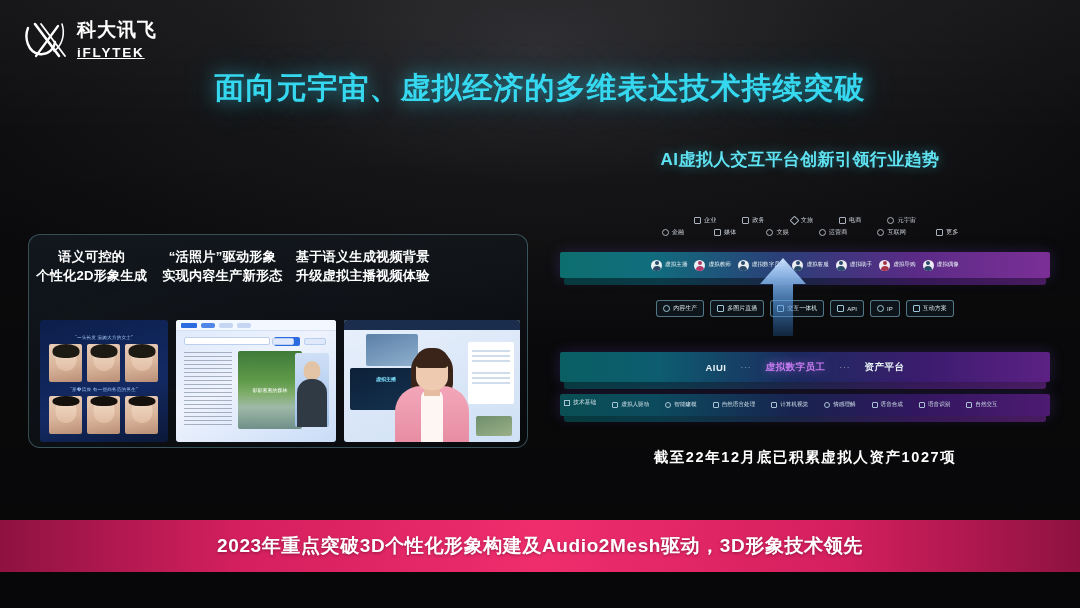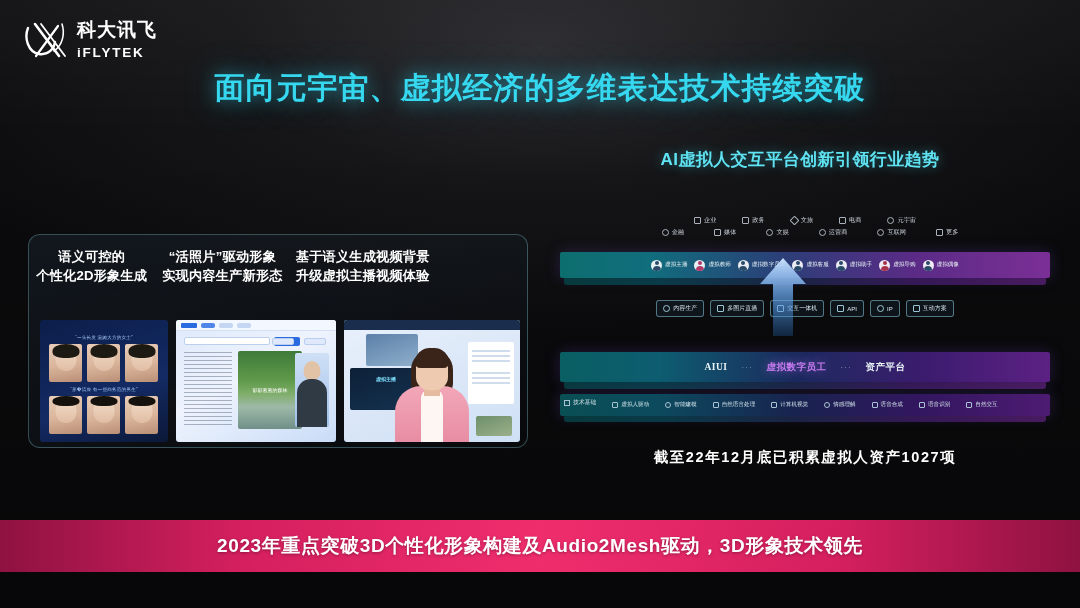--- a/index.html
+++ b/index.html
@@ -17,21 +17,21 @@
   .slide::after{
     content:""; position:absolute; inset:0; pointer-events:none;
     background:linear-gradient(180deg, rgba(255,255,255,.035) 0%, rgba(0,0,0,0) 22%, rgba(0,0,0,.35) 100%);
   }
 
   
   .logo { position:absolute; left:22px; top:18px; display:flex; align-items:center; gap:9px; z-index:6;}
   .logo-mark { width:46px; height:44px; position:relative; }
   .logo-text { display:flex; flex-direction:column; line-height:1; }
   .logo-cn { font-size:19px; font-weight:bold; color:#ffffff; letter-spacing:1px; }
-  .logo-en { font-size:13.5px; font-weight:bold; color:#ffffff; letter-spacing:1.8px; margin-top:7px; }
+  .logo-en { font-size:13.5px; font-weight:bold; color:#ffffff; letter-spacing:1.8px; margin-top:7px;text-decoration:underline; }
 
   
   .title {
     position:absolute; left:0; right:0; top:68px; text-align:center;
     font-size:30px; font-weight:bold; color:#35d8ef; letter-spacing:1px;
     text-shadow:0 0 18px rgba(45,210,240,.55), 0 0 38px rgba(45,210,240,.25);
     z-index:5;
   }
 
   
@@ -161,21 +161,21 @@
     display:flex; align-items:center; gap:3px;
     border:.8px solid rgba(140,200,220,.55); border-radius:3px;
     padding:3px 6px; color:#d8e7ee; font-size:6px; white-space:nowrap;
     background:rgba(20,40,55,.35);
   }
   .capchip .g{width:7px;height:7px;border:.7px solid #9fc6d6;border-radius:1px;display:block;}
   .capchip .g.round{border-radius:50%;}
 
   .arrow{ position:absolute; left:196px; top:42px; width:54px; height:78px; z-index:3; }
 
-  .lay-plat{ top:136px; height:30px;font-family:Liberation Serif, serif; }
+  .lay-plat{ top:136px; height:30px; }
   .lay-plat .face-top{
     background:linear-gradient(90deg,#0a5f63 0%,#0d5d70 20%,#1c2b5e 48%,#3b1c6e 74%,#5c2184 100%);
   }
   .lay-plat .side{ top:30px; }
   .plats{ position:absolute; inset:0; display:flex; align-items:center; justify-content:center; gap:14px;
           color:#e8f2f6; font-size:9.5px; font-weight:bold; letter-spacing:.5px;}
   .plats .dots{ color:#8fa6b5; font-size:8px; letter-spacing:1px; font-weight:normal;}
   .plats .mid{ color:#c77bf0; text-shadow:0 0 10px rgba(190,110,245,.6); }
 
   .lay-base{ top:178px; height:22px; }

